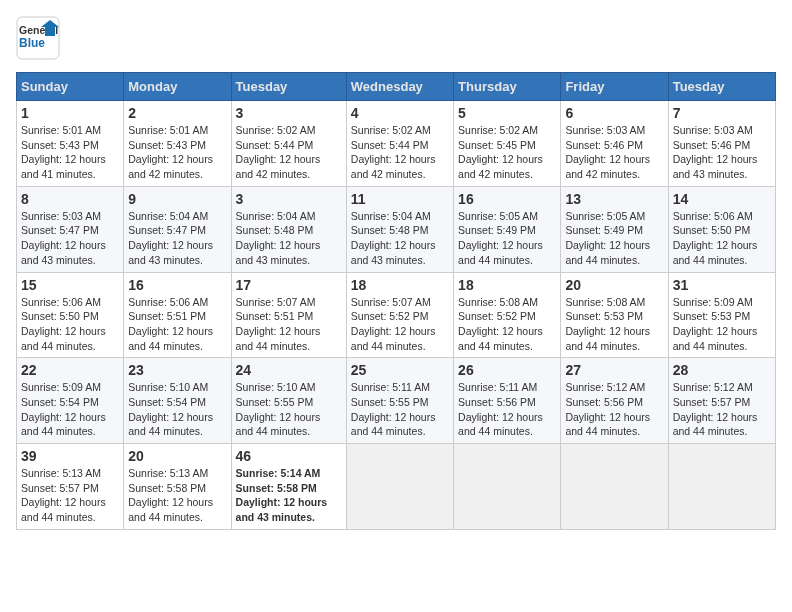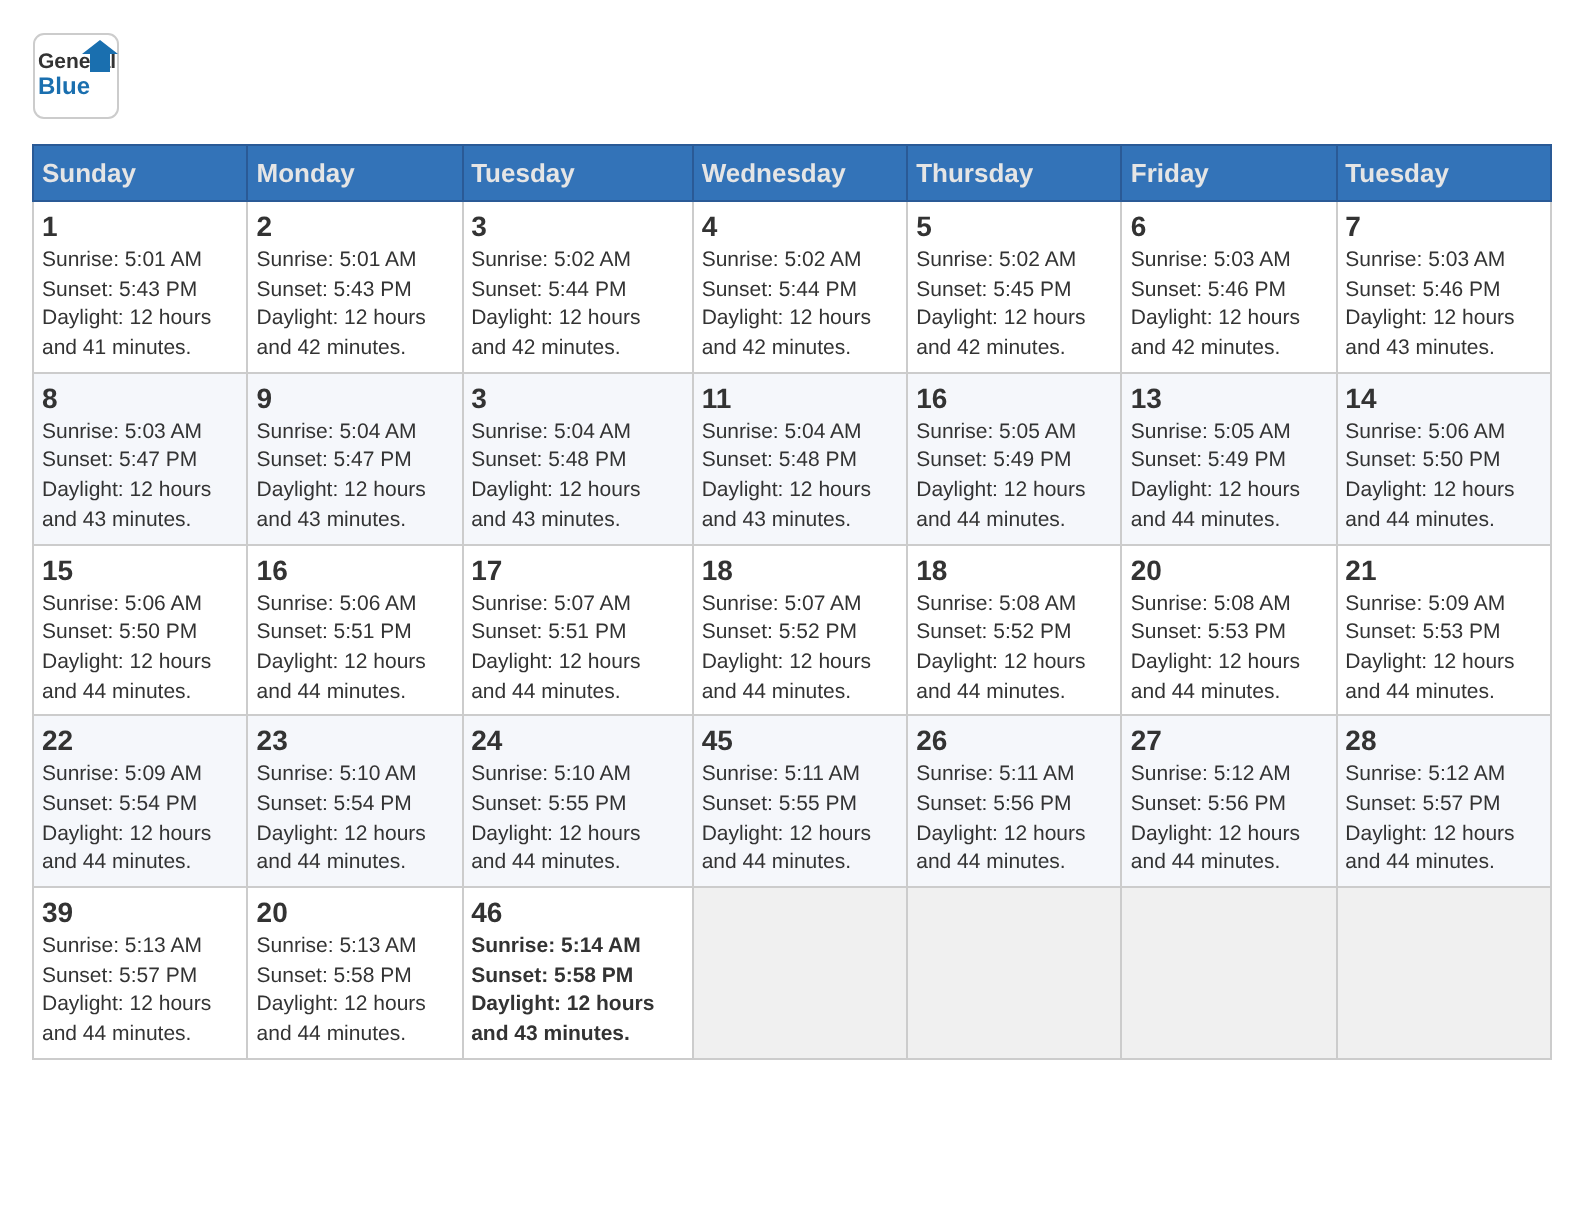--- a/index.html
+++ b/index.html
@@ -243,21 +243,21 @@
 and 44 minutes.</div>
         </td>
         <td>
           <span class="day-num">20</span>
           <div class="day-info" style="white-space: pre-line;">Sunrise: 5:08 AM
 Sunset: 5:53 PM
 Daylight: 12 hours
 and 44 minutes.</div>
         </td>
         <td>
-          <span class="day-num">21</span>
+          <span class="day-num">31</span>
           <div class="day-info" style="white-space: pre-line;">Sunrise: 5:09 AM
 Sunset: 5:53 PM
 Daylight: 12 hours
 and 44 minutes.</div>
         </td>
       </tr>
       <tr>
         <td>
           <span class="day-num">22</span>
           <div class="day-info" style="white-space: pre-line;">Sunrise: 5:09 AM
@@ -273,21 +273,21 @@
 and 44 minutes.</div>
         </td>
         <td>
           <span class="day-num">24</span>
           <div class="day-info" style="white-space: pre-line;">Sunrise: 5:10 AM
 Sunset: 5:55 PM
 Daylight: 12 hours
 and 44 minutes.</div>
         </td>
         <td>
-          <span class="day-num">45</span>
+          <span class="day-num">25</span>
           <div class="day-info" style="white-space: pre-line;">Sunrise: 5:11 AM
 Sunset: 5:55 PM
 Daylight: 12 hours
 and 44 minutes.</div>
         </td>
         <td>
           <span class="day-num">26</span>
           <div class="day-info" style="white-space: pre-line;">Sunrise: 5:11 AM
 Sunset: 5:56 PM
 Daylight: 12 hours

